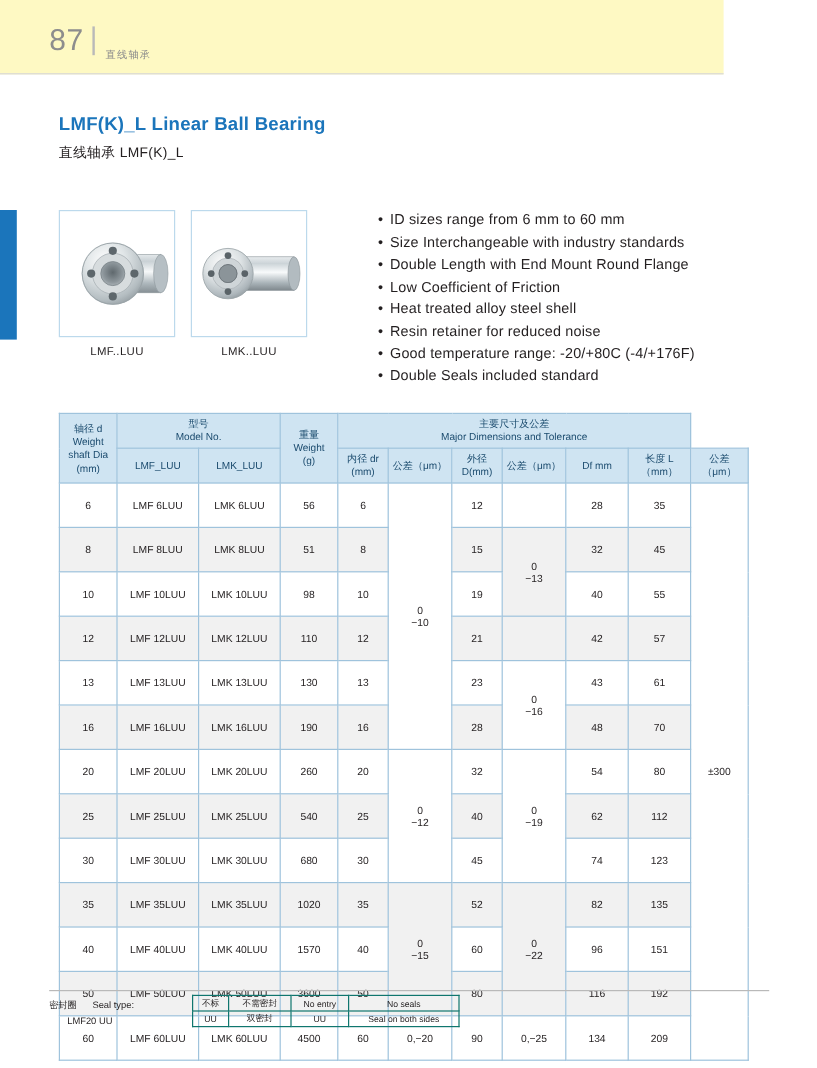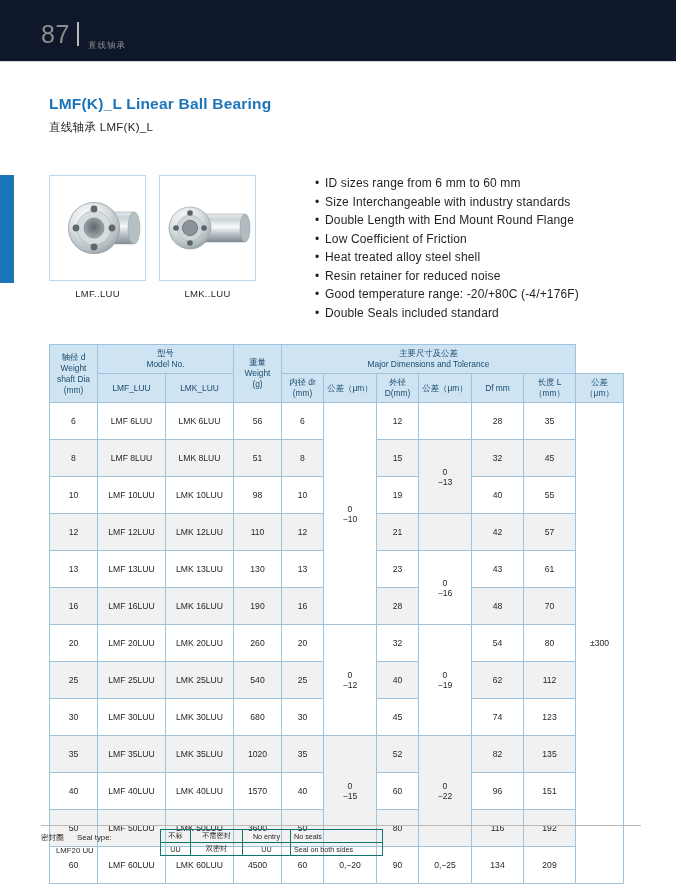--- a/index.html
+++ b/index.html
@@ -8,22 +8,22 @@
     width: 681px; height: 890px;
     background: #ffffff;
     font-family: "Liberation Sans", sans-serif;
     color: #231f20;
     position: relative;
     overflow: hidden;
   }
 
   
   .page-header {
-    position: absolute; left:0; top:0; width:676px; height:62px;
-    background: #0f172a;
+    position: absolute; left:0; top:0; width:603px; height:62px;
+    background: #fef9c3;
     border-bottom: 1px solid #d8d8d8;
     text-decoration: underline;
   }
   .page-header .pg-num {
     position:absolute; left:41px; top:20px;
     font-size: 25px; color:#8d8d8d; font-weight:normal; letter-spacing:0.5px;
   }
   .page-header .sep {
     position:absolute; left:77px; top:22px; width:2px; height:24px; background:#b9b9b9;
   }
@@ -137,21 +137,21 @@
     position:absolute; left:119px; top:-4px;
     border-collapse:collapse; font-size:7.2px; color:#231f20;
   }
   .legend table td {
     border:1px solid #0f766e; padding:1px 3px; text-align:center; height:11px;
   }
   .legend .w1 { width:30px; }
   .legend .w2 { width:52px; }
   .legend .w3 { width:48px; }
   .legend .w4 { width:92px; }
-  .legend .lft { text-align:left; }
+  .legend .lft { text-align:center; }
 
   .footer-line {
     position:absolute; left:41px; top:825px; width:600px; height:1px; background:#b9b9b9;
   }
 </style>
 </head>
 <body>
 
 <div class="page-header">
   <div class="pg-num">87</div>

